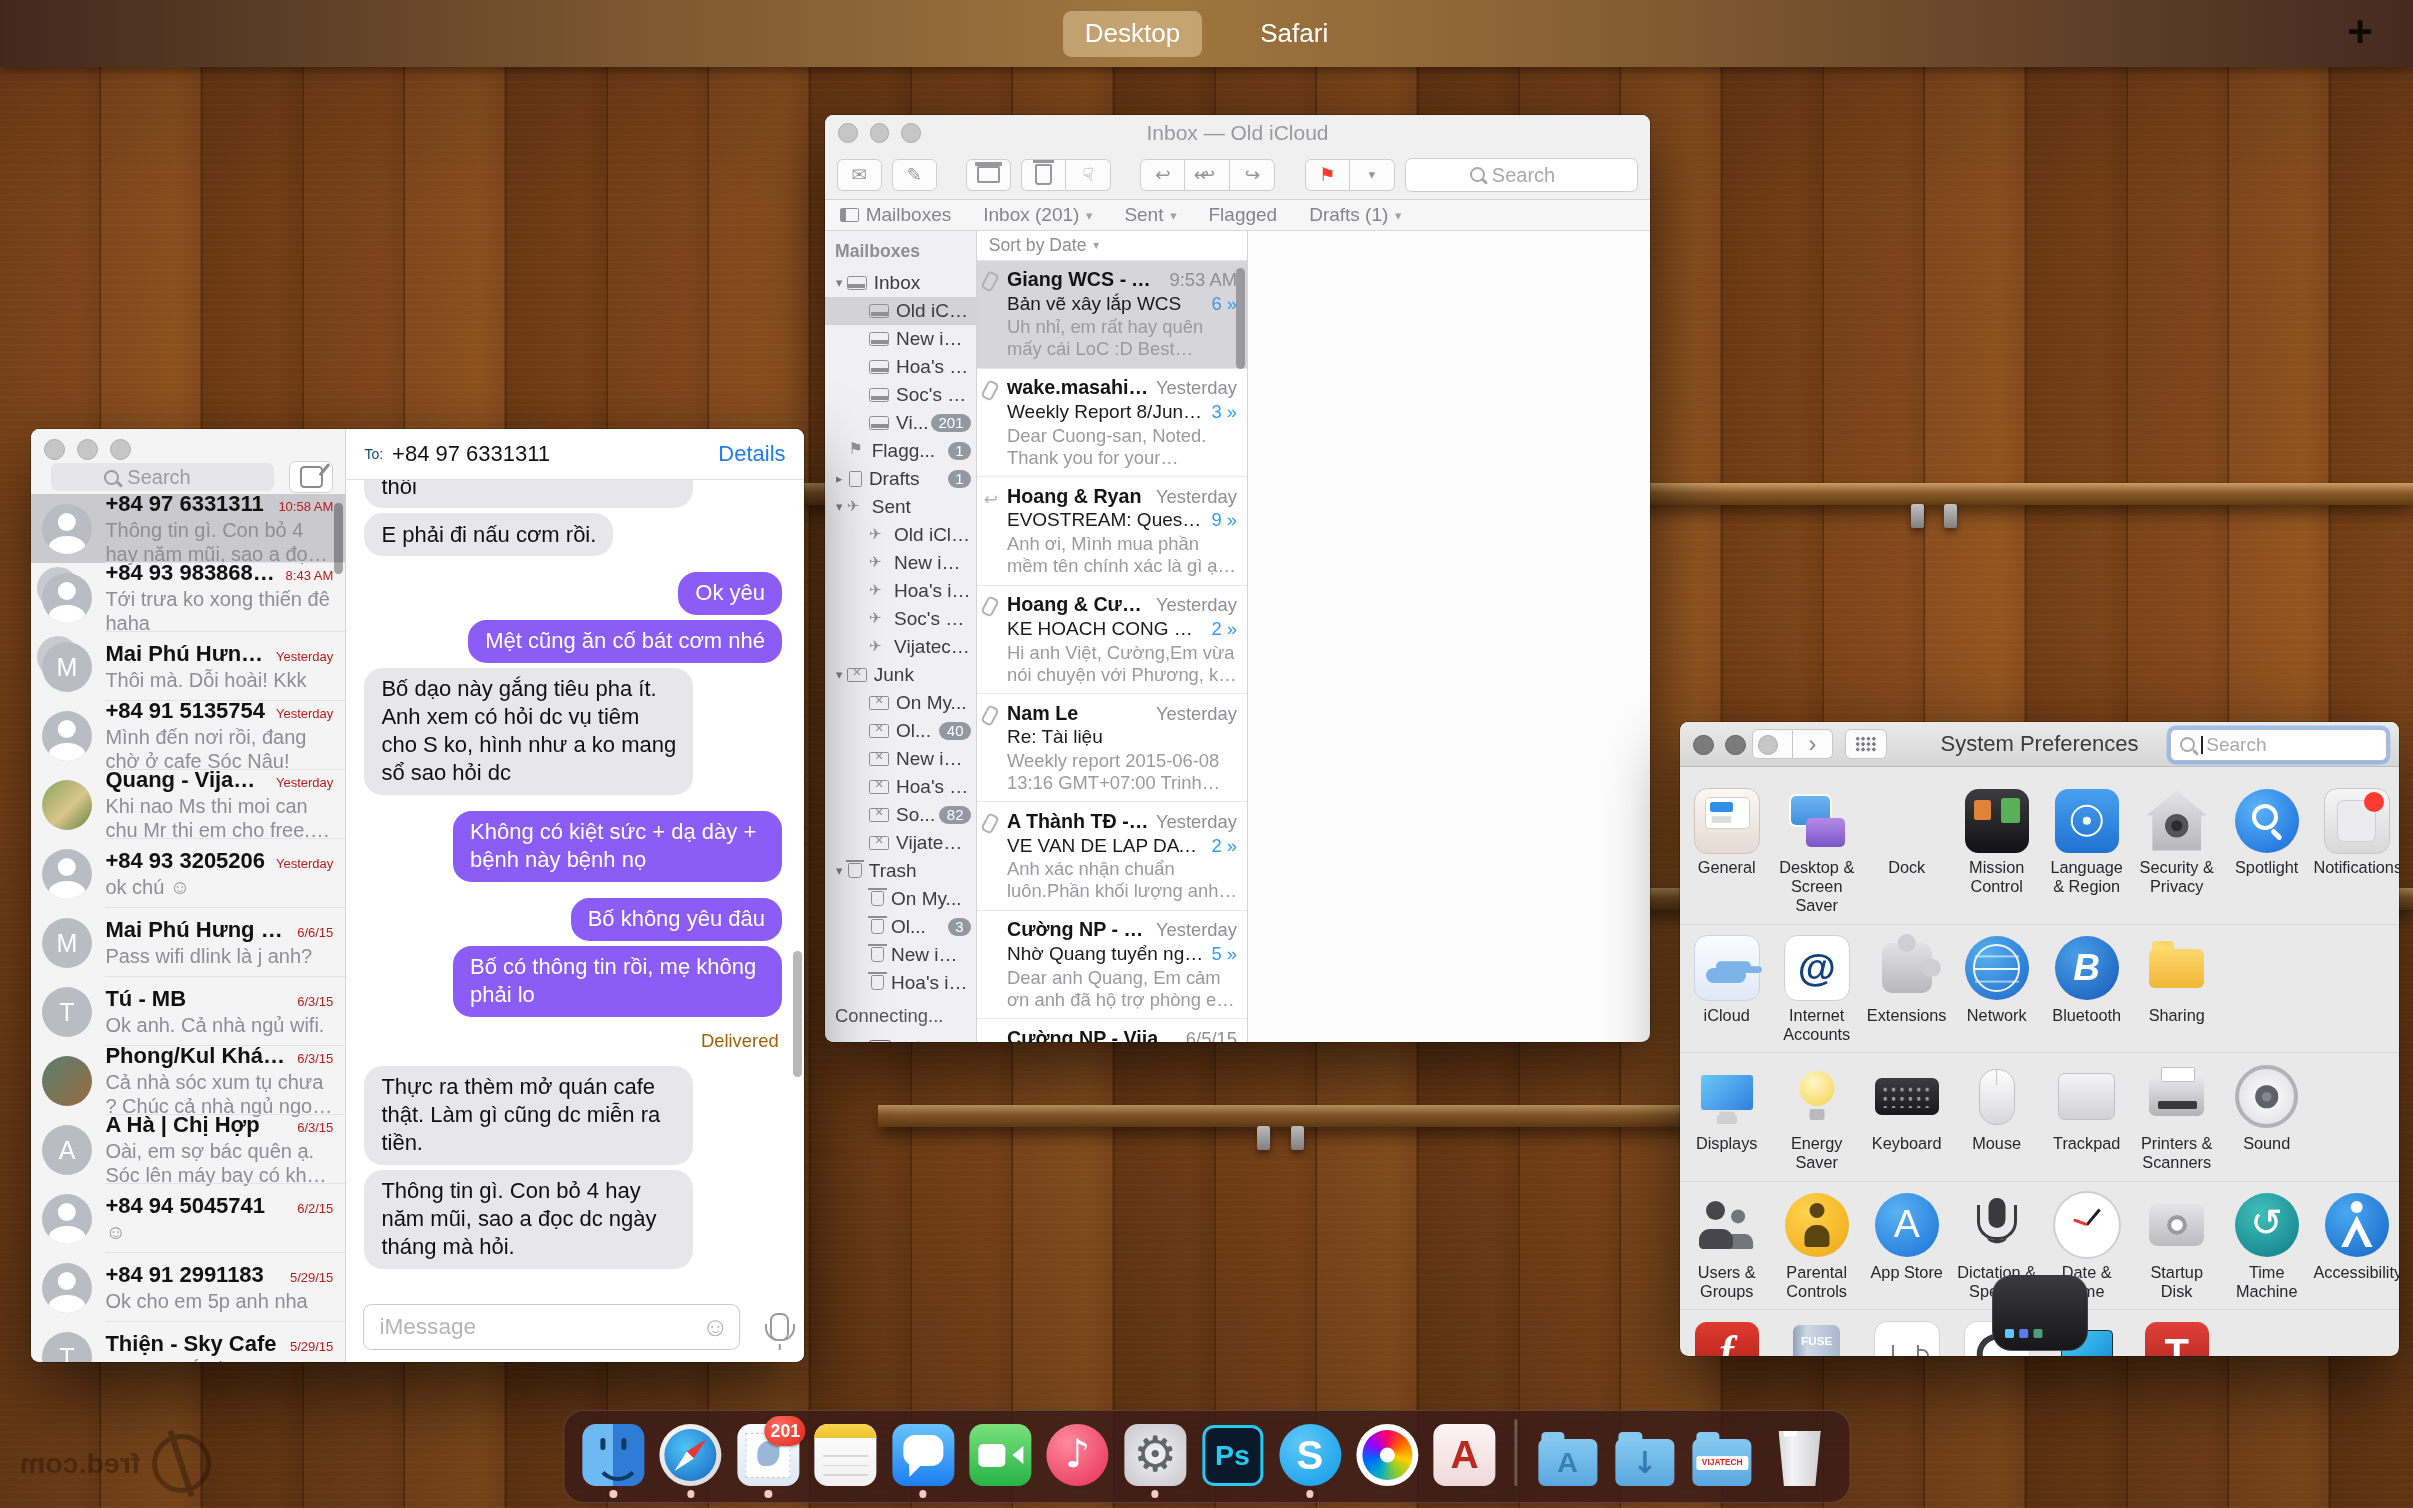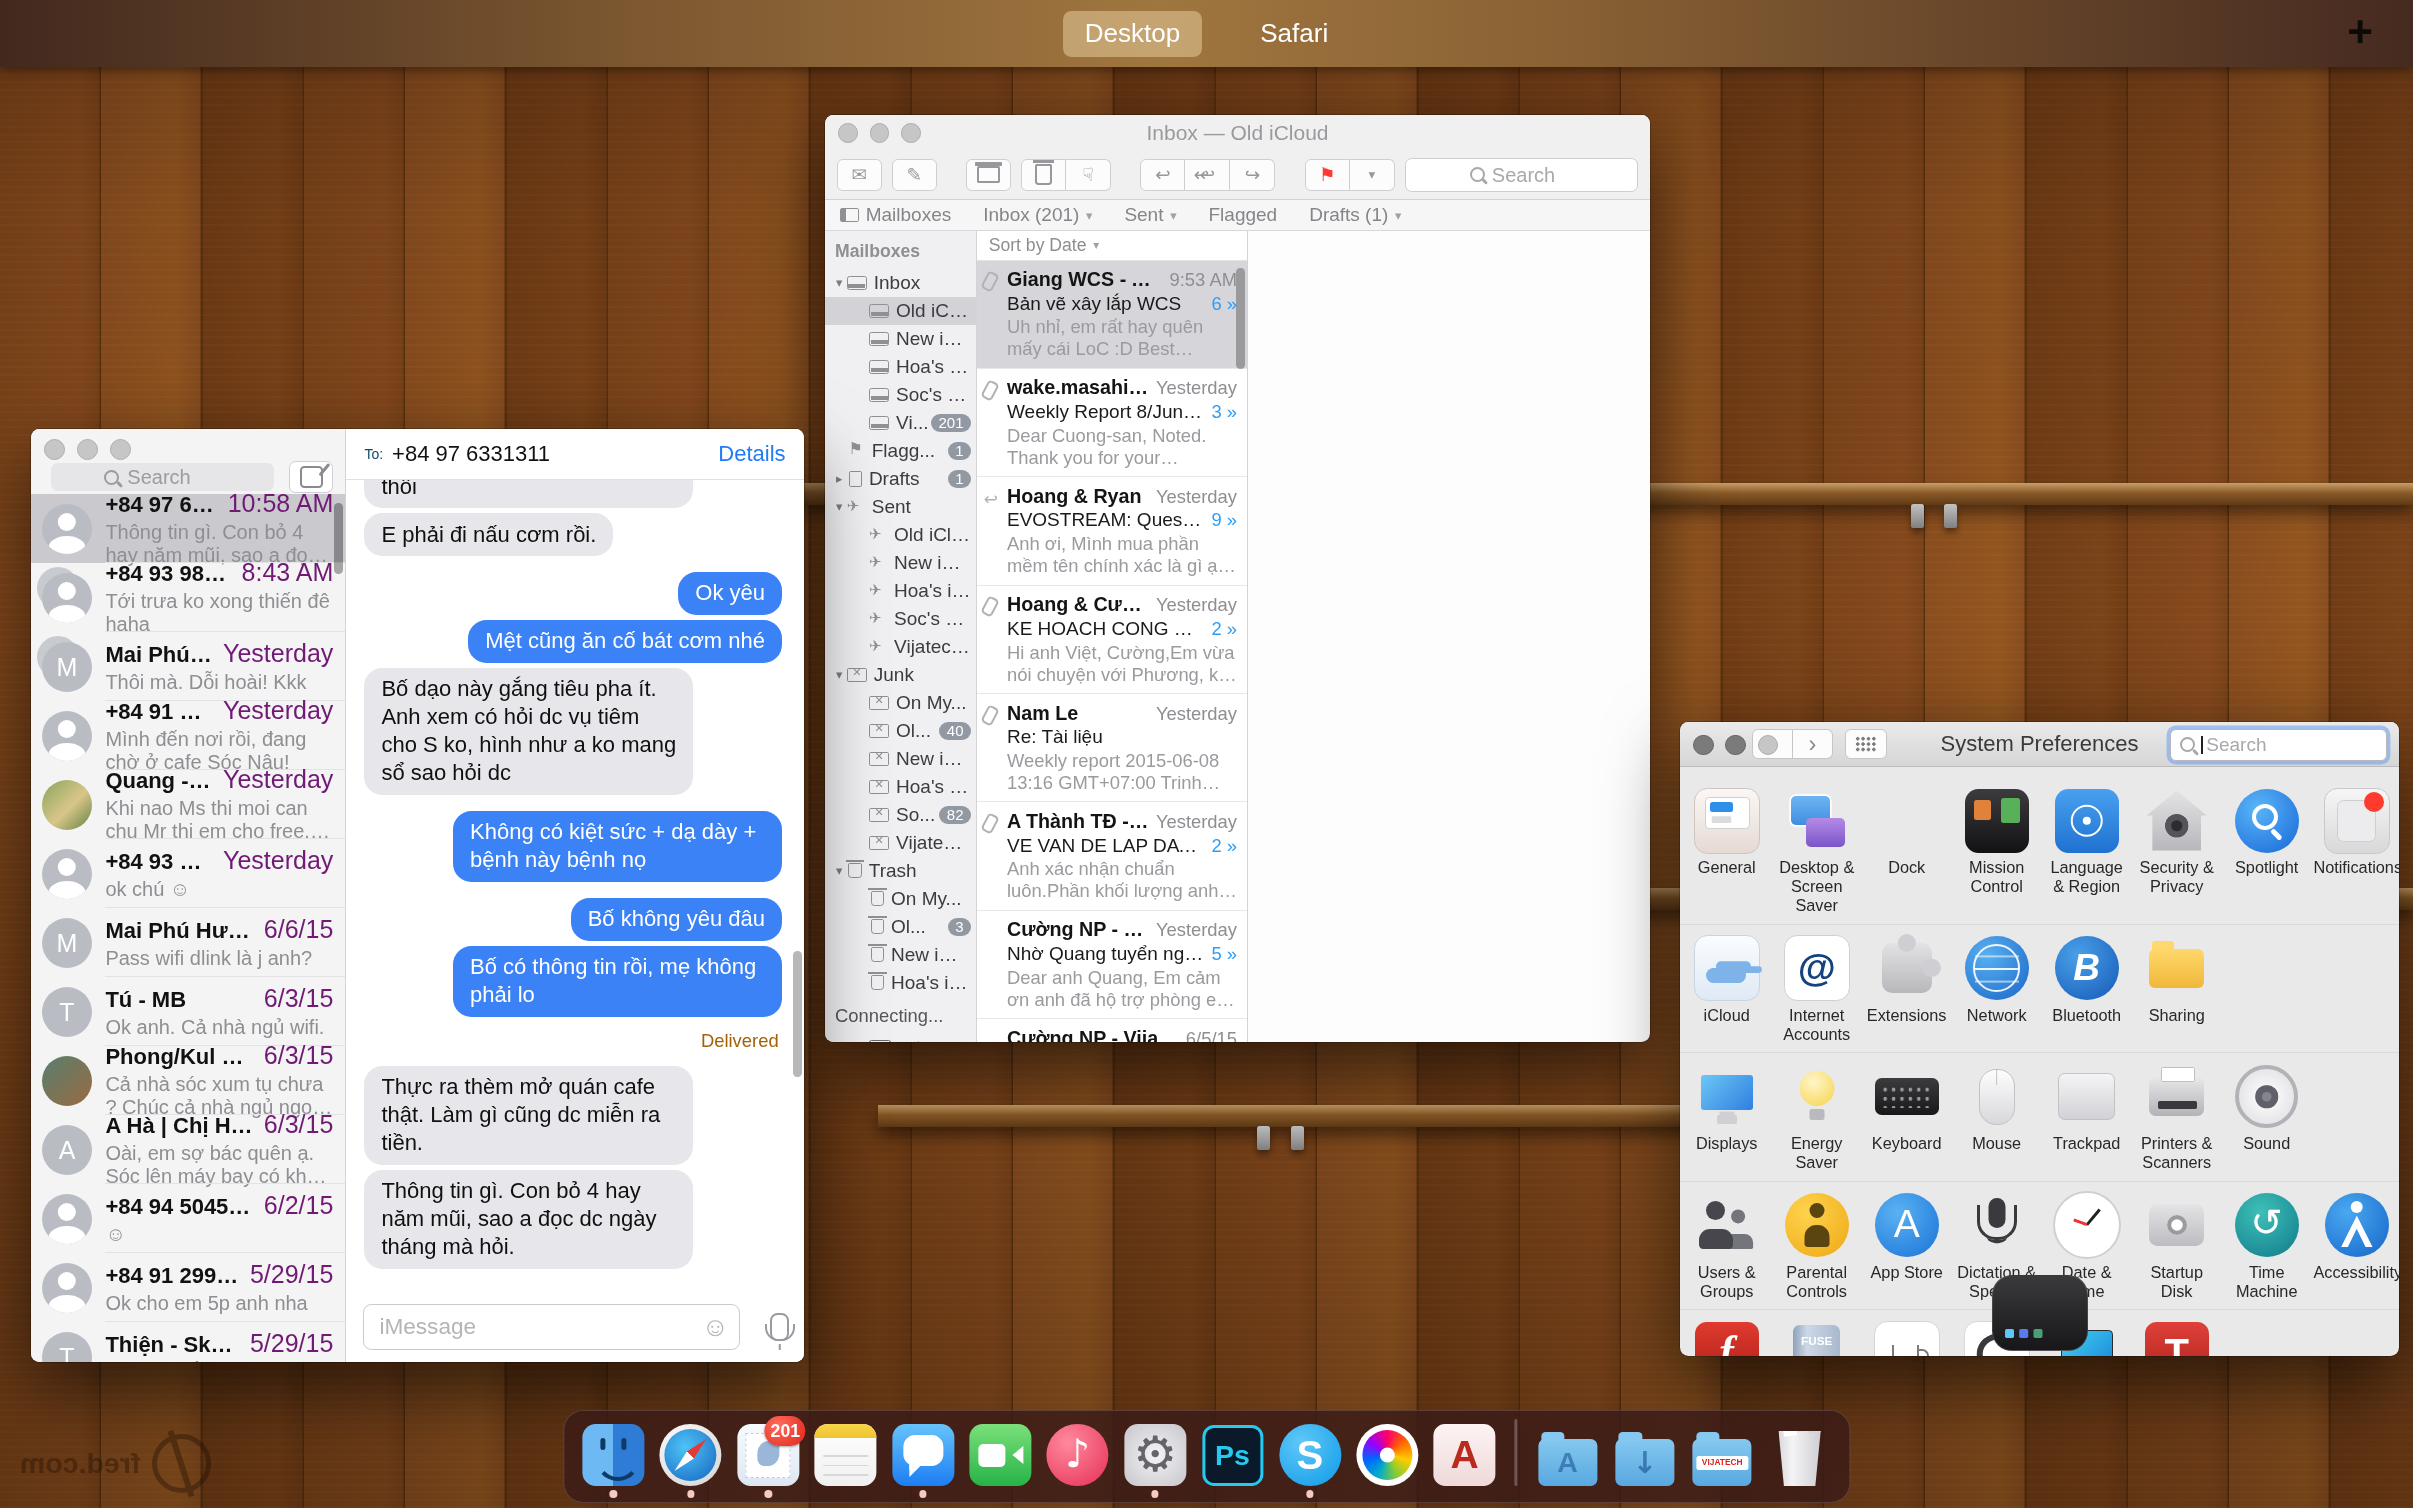--- a/index.html
+++ b/index.html
@@ -54,32 +54,32 @@
   .av-back{position:absolute;left:-7.5px;top:-7.5px;width:42px;height:42px;border-radius:50%;background:#c7cbd0;border:2.5px solid #f4f4f4}
   .av{width:50px;height:50px;border-radius:50%;background:#b9bdc3;position:relative;overflow:hidden}
   .av.sil::before{content:"";position:absolute;left:50%;top:9.2px;transform:translateX(-50%);width:18.4px;height:18.4px;background:#fff;border-radius:50%}
   .av.sil::after{content:"";position:absolute;left:50%;bottom:-5.9px;transform:translateX(-50%);width:37px;height:23.5px;background:#fff;border-radius:50% 50% 0 0}
   .av .avl{display:block;text-align:center;font-size:25px;line-height:50px;color:#fff}
   .av.photo1{background:linear-gradient(135deg,#87a55c,#d9c58a 55%,#64823f)}
   .av.photo2{background:linear-gradient(135deg,#587f6e,#9a6a42)}
   .cmain{flex:1;min-width:0;padding-right:11.7px}
   .cline1{display:flex;align-items:baseline}
   .cname{font-weight:bold;font-size:22px;color:#111;white-space:nowrap;overflow:hidden;text-overflow:ellipsis;flex:1}
-  .ctime{font-size:25px;color:#701a75;margin-left:10px;flex:none}
+  .ctime{font-size:13px;color:#b91c1c;margin-left:10px;flex:none}
   .cprev{font-size:20px;line-height:23.5px;color:#8e8e93;margin-top:2.5px;display:-webkit-box;-webkit-line-clamp:2;-webkit-box-orient:vertical;overflow:hidden}
   .sidescroll{position:absolute;right:2.5px;top:8.4px;width:8.4px;height:71px;border-radius:4.2px;background:rgba(0,0,0,.32)}
   .msg-chat{flex:1;display:flex;flex-direction:column;background:#fff;position:relative}
   .chat-head{height:50px;border-bottom:0.8px solid #e0e0e2;display:flex;align-items:center;padding:0 18.4px;flex:none}
   .tolabel{color:#0c4a6e;font-size:14px;margin-right:9px}
   .tonum{color:#111;font-size:22px}
   .details{margin-left:auto;color:#1f7cf6;font-size:22px}
   .chat-body{flex:1;overflow:hidden;display:flex;flex-direction:column;justify-content:flex-end;padding:8.4px 22px 10px 18.4px}
   .msg{max-width:295px;padding:7.5px 17px;border-radius:18.4px;font-size:22px;line-height:28px;margin:2.5px 0}
   .msg.in{align-self:flex-start;background:#e6e6eb;color:#101010}
-  .msg.out{align-self:flex-end;background:#3b82f6;color:#fff}
+  .msg.out{align-self:flex-end;background:#8b5cf6;color:#fff}
   .msg.last{margin-bottom:13.4px}
   .msg.status{background:none;color:#a16207;font-size:18.4px;padding:0 3.4px;align-self:flex-end;margin:-3.4px 0 8.4px}
   .chatscroll{position:absolute;right:2.5px;top:56%;width:8.4px;height:126px;border-radius:4.2px;background:rgba(0,0,0,.28)}
   .chat-input{height:70px;flex:none;display:flex;align-items:center;padding:0 17px;position:relative}
   .imsg-field{flex:1;height:44px;border:1.7px solid #c9c9ce;border-radius:8.4px;display:flex;align-items:center;padding:0 13.4px;margin-right:47px;position:relative}
   .imsg-field input{border:none;outline:none;background:none;flex:1;font-size:22.6px;color:#222;font-family:inherit}
   .imsg-field input::placeholder{color:#b4b4b9}
   .smiley{position:absolute;right:10px;color:#b4b4b9;font-size:27px;line-height:27px}
   .micw{position:absolute;right:15px;width:15px;height:23.5px;border:2.5px solid #9a9aa0;border-radius:7.5px}
   .micw::before{content:"";position:absolute;left:-7.5px;right:-7.5px;top:8.4px;height:15px;border:2.5px solid #9a9aa0;border-top:none;border-radius:0 0 13.4px 13.4px}

